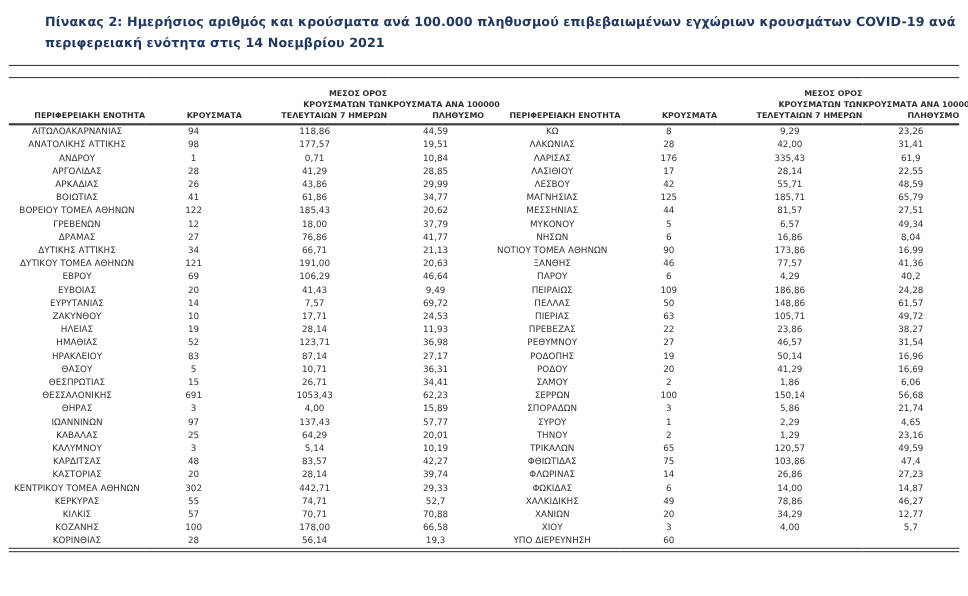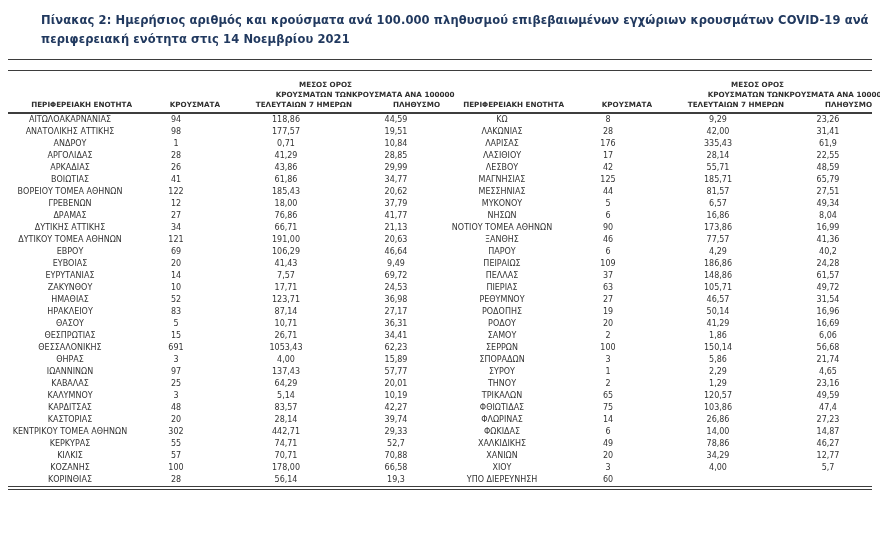--- a/index.html
+++ b/index.html
@@ -253,35 +253,45 @@
           <td>109</td>
           <td>186,86</td>
           <td>24,28</td>
         </tr>
         <tr>
           <td>ΕΥΡΥΤΑΝΙΑΣ</td>
           <td>14</td>
           <td>7,57</td>
           <td>69,72</td>
           <td>ΠΕΛΛΑΣ</td>
-          <td>37</td>
+          <td>50</td>
           <td>148,86</td>
           <td>61,57</td>
         </tr>
         <tr>
           <td>ΖΑΚΥΝΘΟΥ</td>
           <td>10</td>
           <td>17,71</td>
           <td>24,53</td>
           <td>ΠΙΕΡΙΑΣ</td>
           <td>63</td>
           <td>105,71</td>
           <td>49,72</td>
         </tr>
         <tr>
+          <td>ΗΛΕΙΑΣ</td>
+          <td>19</td>
+          <td>28,14</td>
+          <td>11,93</td>
+          <td>ΠΡΕΒΕΖΑΣ</td>
+          <td>22</td>
+          <td>23,86</td>
+          <td>38,27</td>
+        </tr>
+        <tr>
           <td>ΗΜΑΘΙΑΣ</td>
           <td>52</td>
           <td>123,71</td>
           <td>36,98</td>
           <td>ΡΕΘΥΜΝΟΥ</td>
           <td>27</td>
           <td>46,57</td>
           <td>31,54</td>
         </tr>
         <tr>

